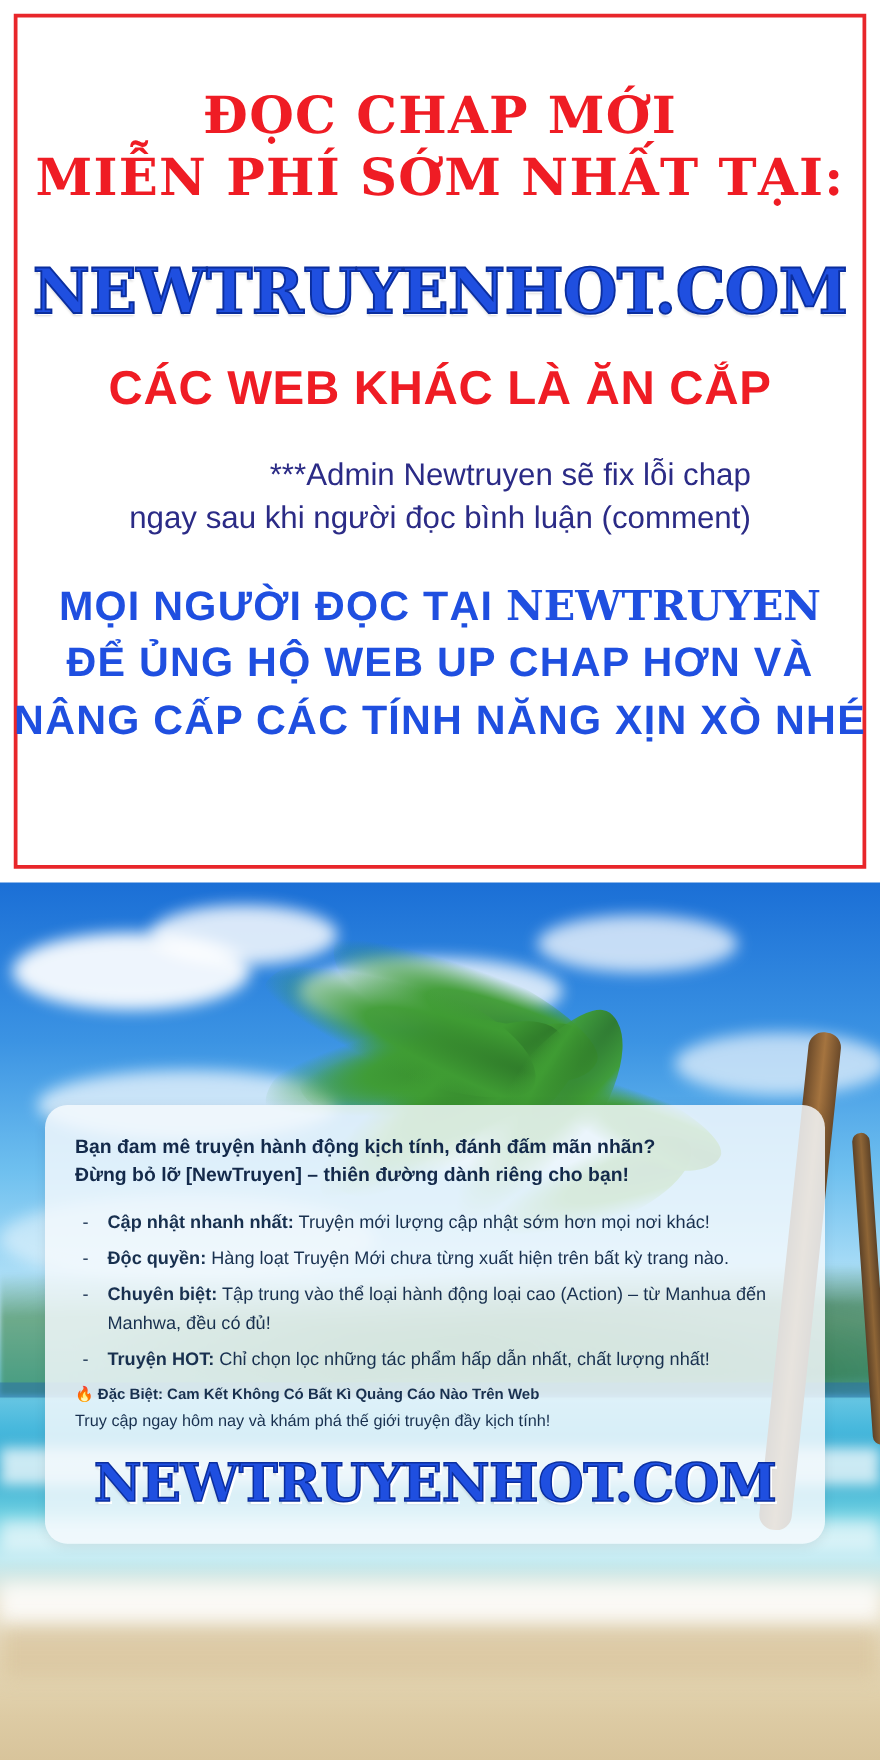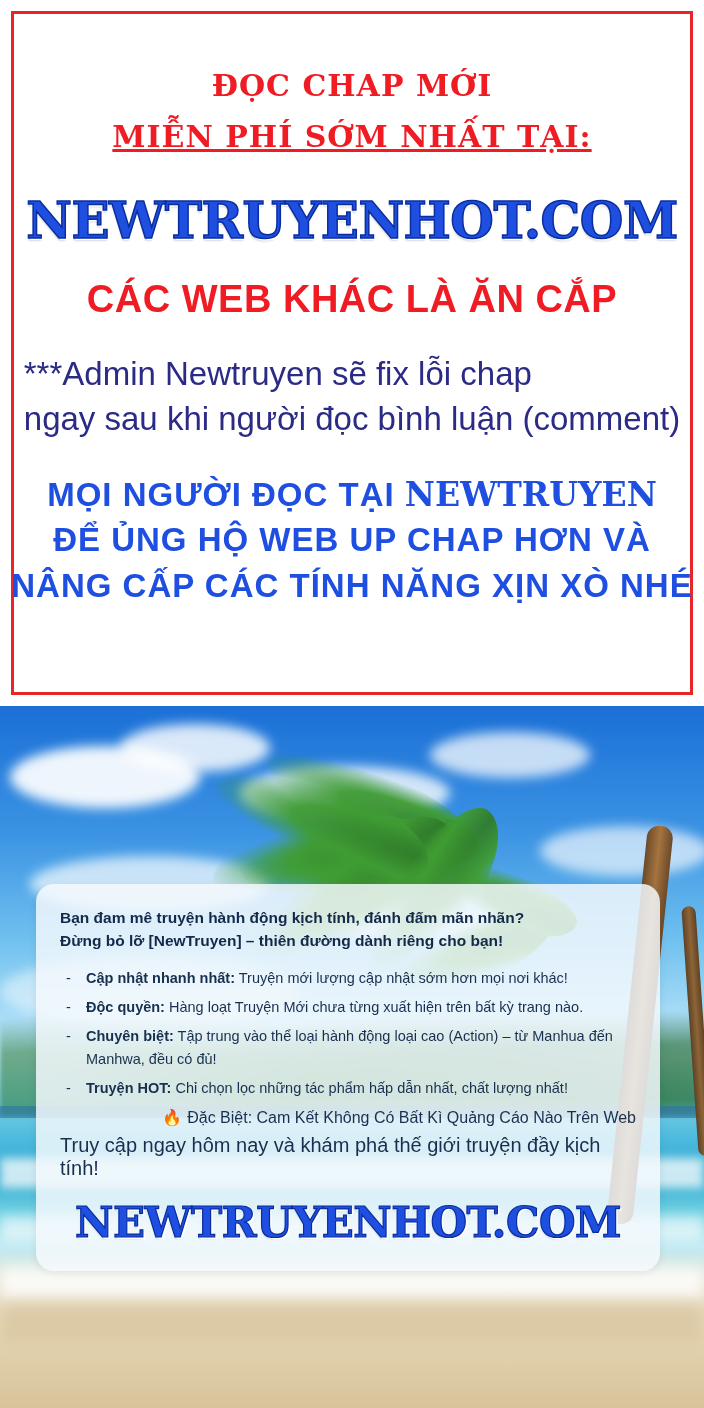--- a/index.html
+++ b/index.html
@@ -42,27 +42,27 @@
     align-items: center;
     justify-content: flex-start;
     padding-top: 58px;
     box-sizing: border-box;
   }
 
   .line-red-1, .line-red-2 {
     color: #ef1c24;
     font-family: "DejaVu Serif", serif;
     font-weight: bold;
-    font-size: 30px;
+    font-size: 41px;
     letter-spacing: 1px;
     line-height: 1.18;
     text-align: right;
     white-space: nowrap;
   }
-  .line-red-2 { margin-top: 16px; text-decoration: underline; }
+  .line-red-2 { margin-top: 2px; }
 
   .site-big {
     margin-top: 36px;
     font-family: "DejaVu Serif", serif;
     font-weight: bold;
     font-size: 50px;
     letter-spacing: -0.5px;
     color: #1f4fe0;
     text-align: center;
     white-space: nowrap;
@@ -81,23 +81,23 @@
     font-size: 38px;
     letter-spacing: 0.5px;
     text-align: left;
     white-space: nowrap;
   }
 
   .note-block {
     margin-top: 30px;
     color: #2b2b86;
     font-family: "Liberation Sans", sans-serif;
-    font-size: 33px;
+    font-size: 25px;
     line-height: 1.38;
-    text-align: left;
+    text-align: right;
     white-space: nowrap;
   }
 
   .promo-block {
     margin-top: 30px;
     text-align: center;
     color: #1f4fe0;
     font-family: "Liberation Sans", sans-serif;
     font-weight: bold;
     font-size: 33px;
@@ -229,28 +229,27 @@
     margin-bottom: 7px;
   }
   .bullets li .dash {
     position: absolute;
     left: 6px;
     top: 0;
   }
   .bullets li b { font-weight: bold; }
   .special {
     margin-top: 8px;
-    font-size: 16px;
-    font-weight: normal;
+    font-size: 12px;
+    font-weight: bold;
     color: #18304f;
-    text-align: right;
   }
   .closing {
     margin-top: 7px;
-    font-size: 20px;
+    font-size: 13px;
     color: #18304f;
   }
   .site-bottom {
     margin-top: 18px;
     text-align: center;
     font-family: "DejaVu Serif", serif;
     font-weight: bold;
     font-size: 42px;
     letter-spacing: -0.5px;
     color: #1f4fe0;

